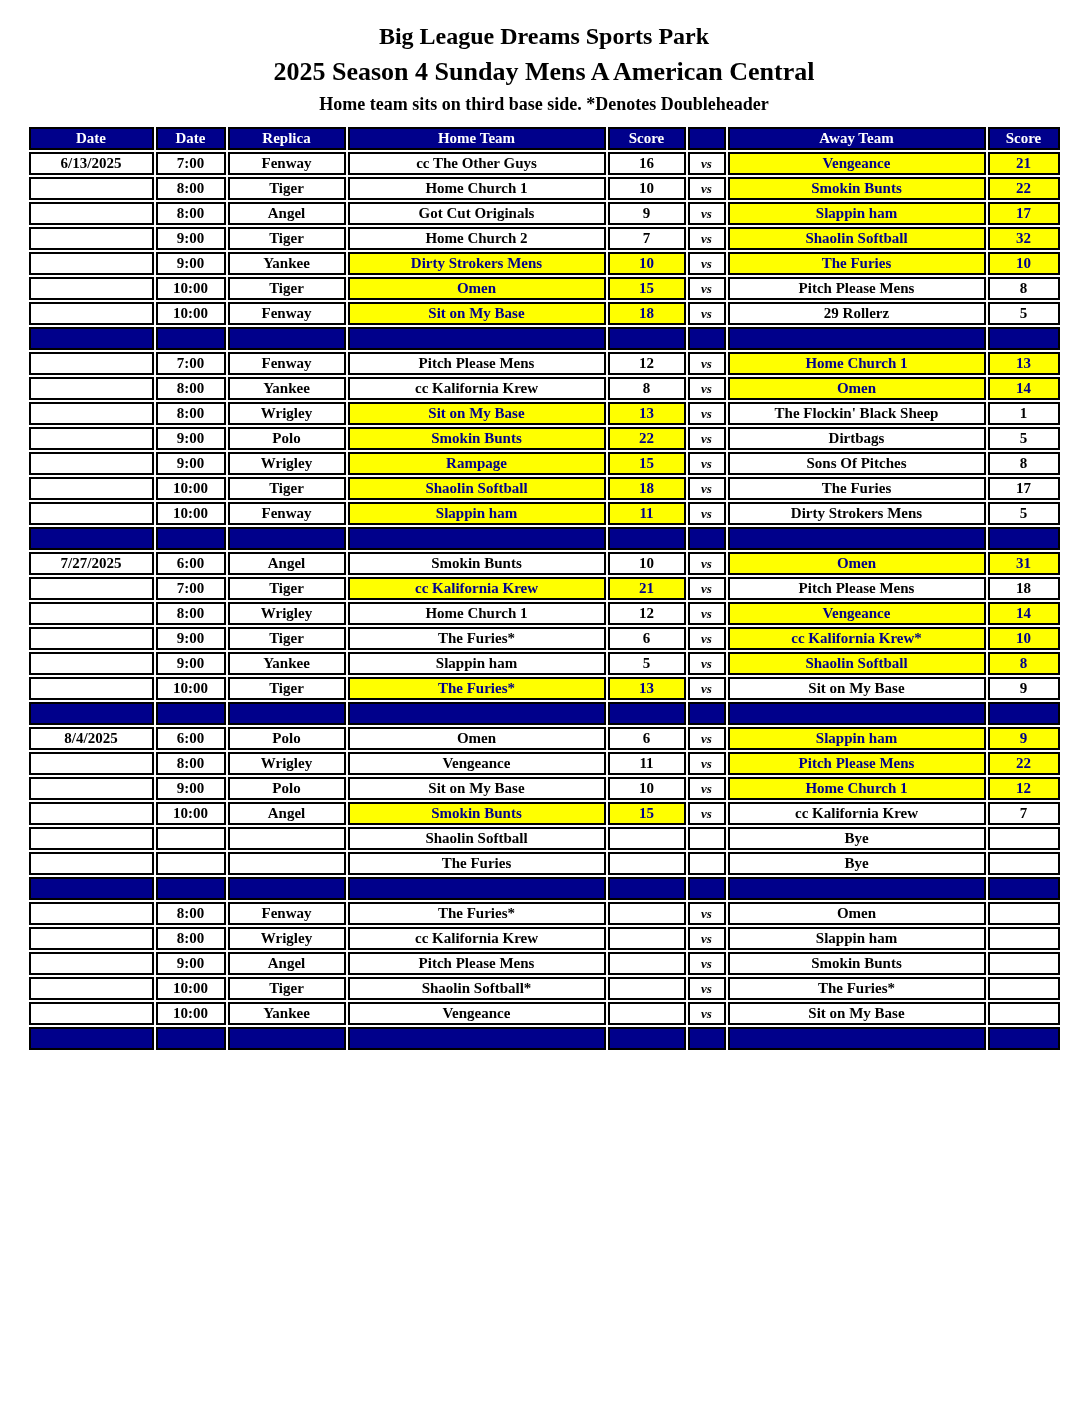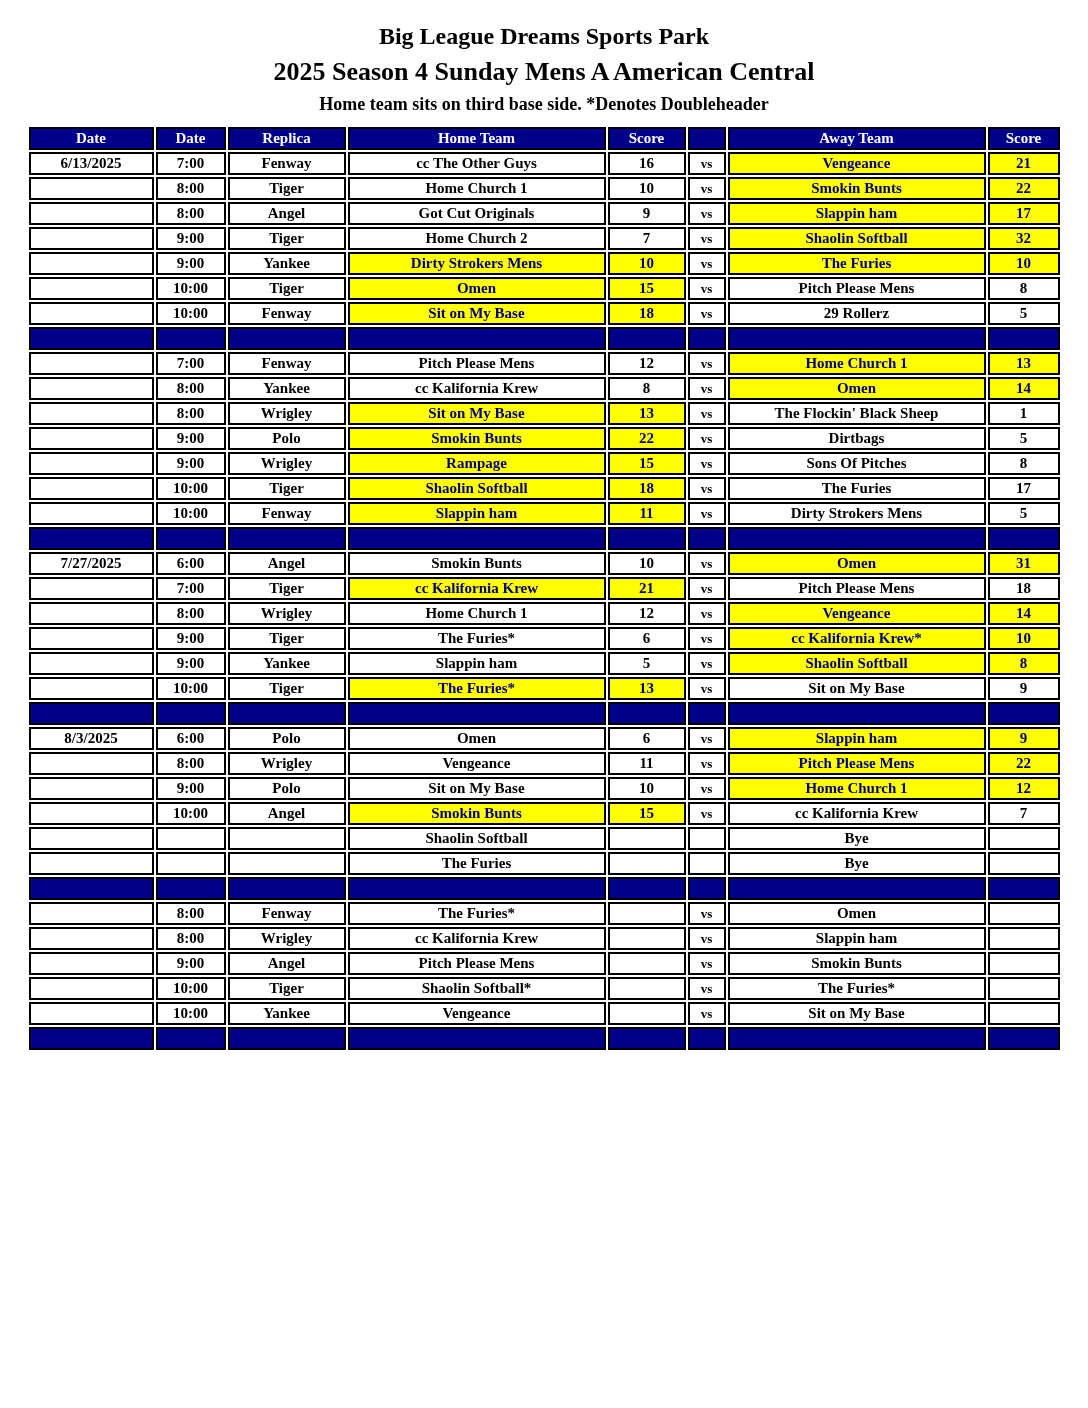--- a/index.html
+++ b/index.html
@@ -63,20 +63,21 @@
     color: var(--header-text);
   }
   table.schedule tr.sep td {
     background: var(--navy);
   }
   table.schedule td.hl {
     background: var(--highlight);
     color: var(--highlight-text);
   }
   table.schedule td.vs {
+    font-style: italic;
     font-size: 13px;
   }
 </style>
 </head>
 <body>
 
 <div class="headings">
   <h1 class="title">Big League Dreams Sports Park</h1>
   <h2 class="subtitle">2025 Season 4 Sunday Mens A American Central</h2>
   <p class="note">Home team sits on third base side.  *Denotes Doubleheader</p>
@@ -330,21 +331,21 @@
     <td></td>
     <td></td>
     <td></td>
     <td></td>
     <td></td>
     <td></td>
     <td></td>
     <td></td>
   </tr>
       <tr>
-    <td>8/3/2025</td>
+    <td>8/4/2025</td>
     <td>6:00</td>
     <td>Polo</td>
     <td>Omen</td>
     <td>6</td>
     <td class="vs">vs</td>
     <td class="hl">Slappin ham</td>
     <td class="hl">9</td>
   </tr>
       <tr>
     <td></td>

